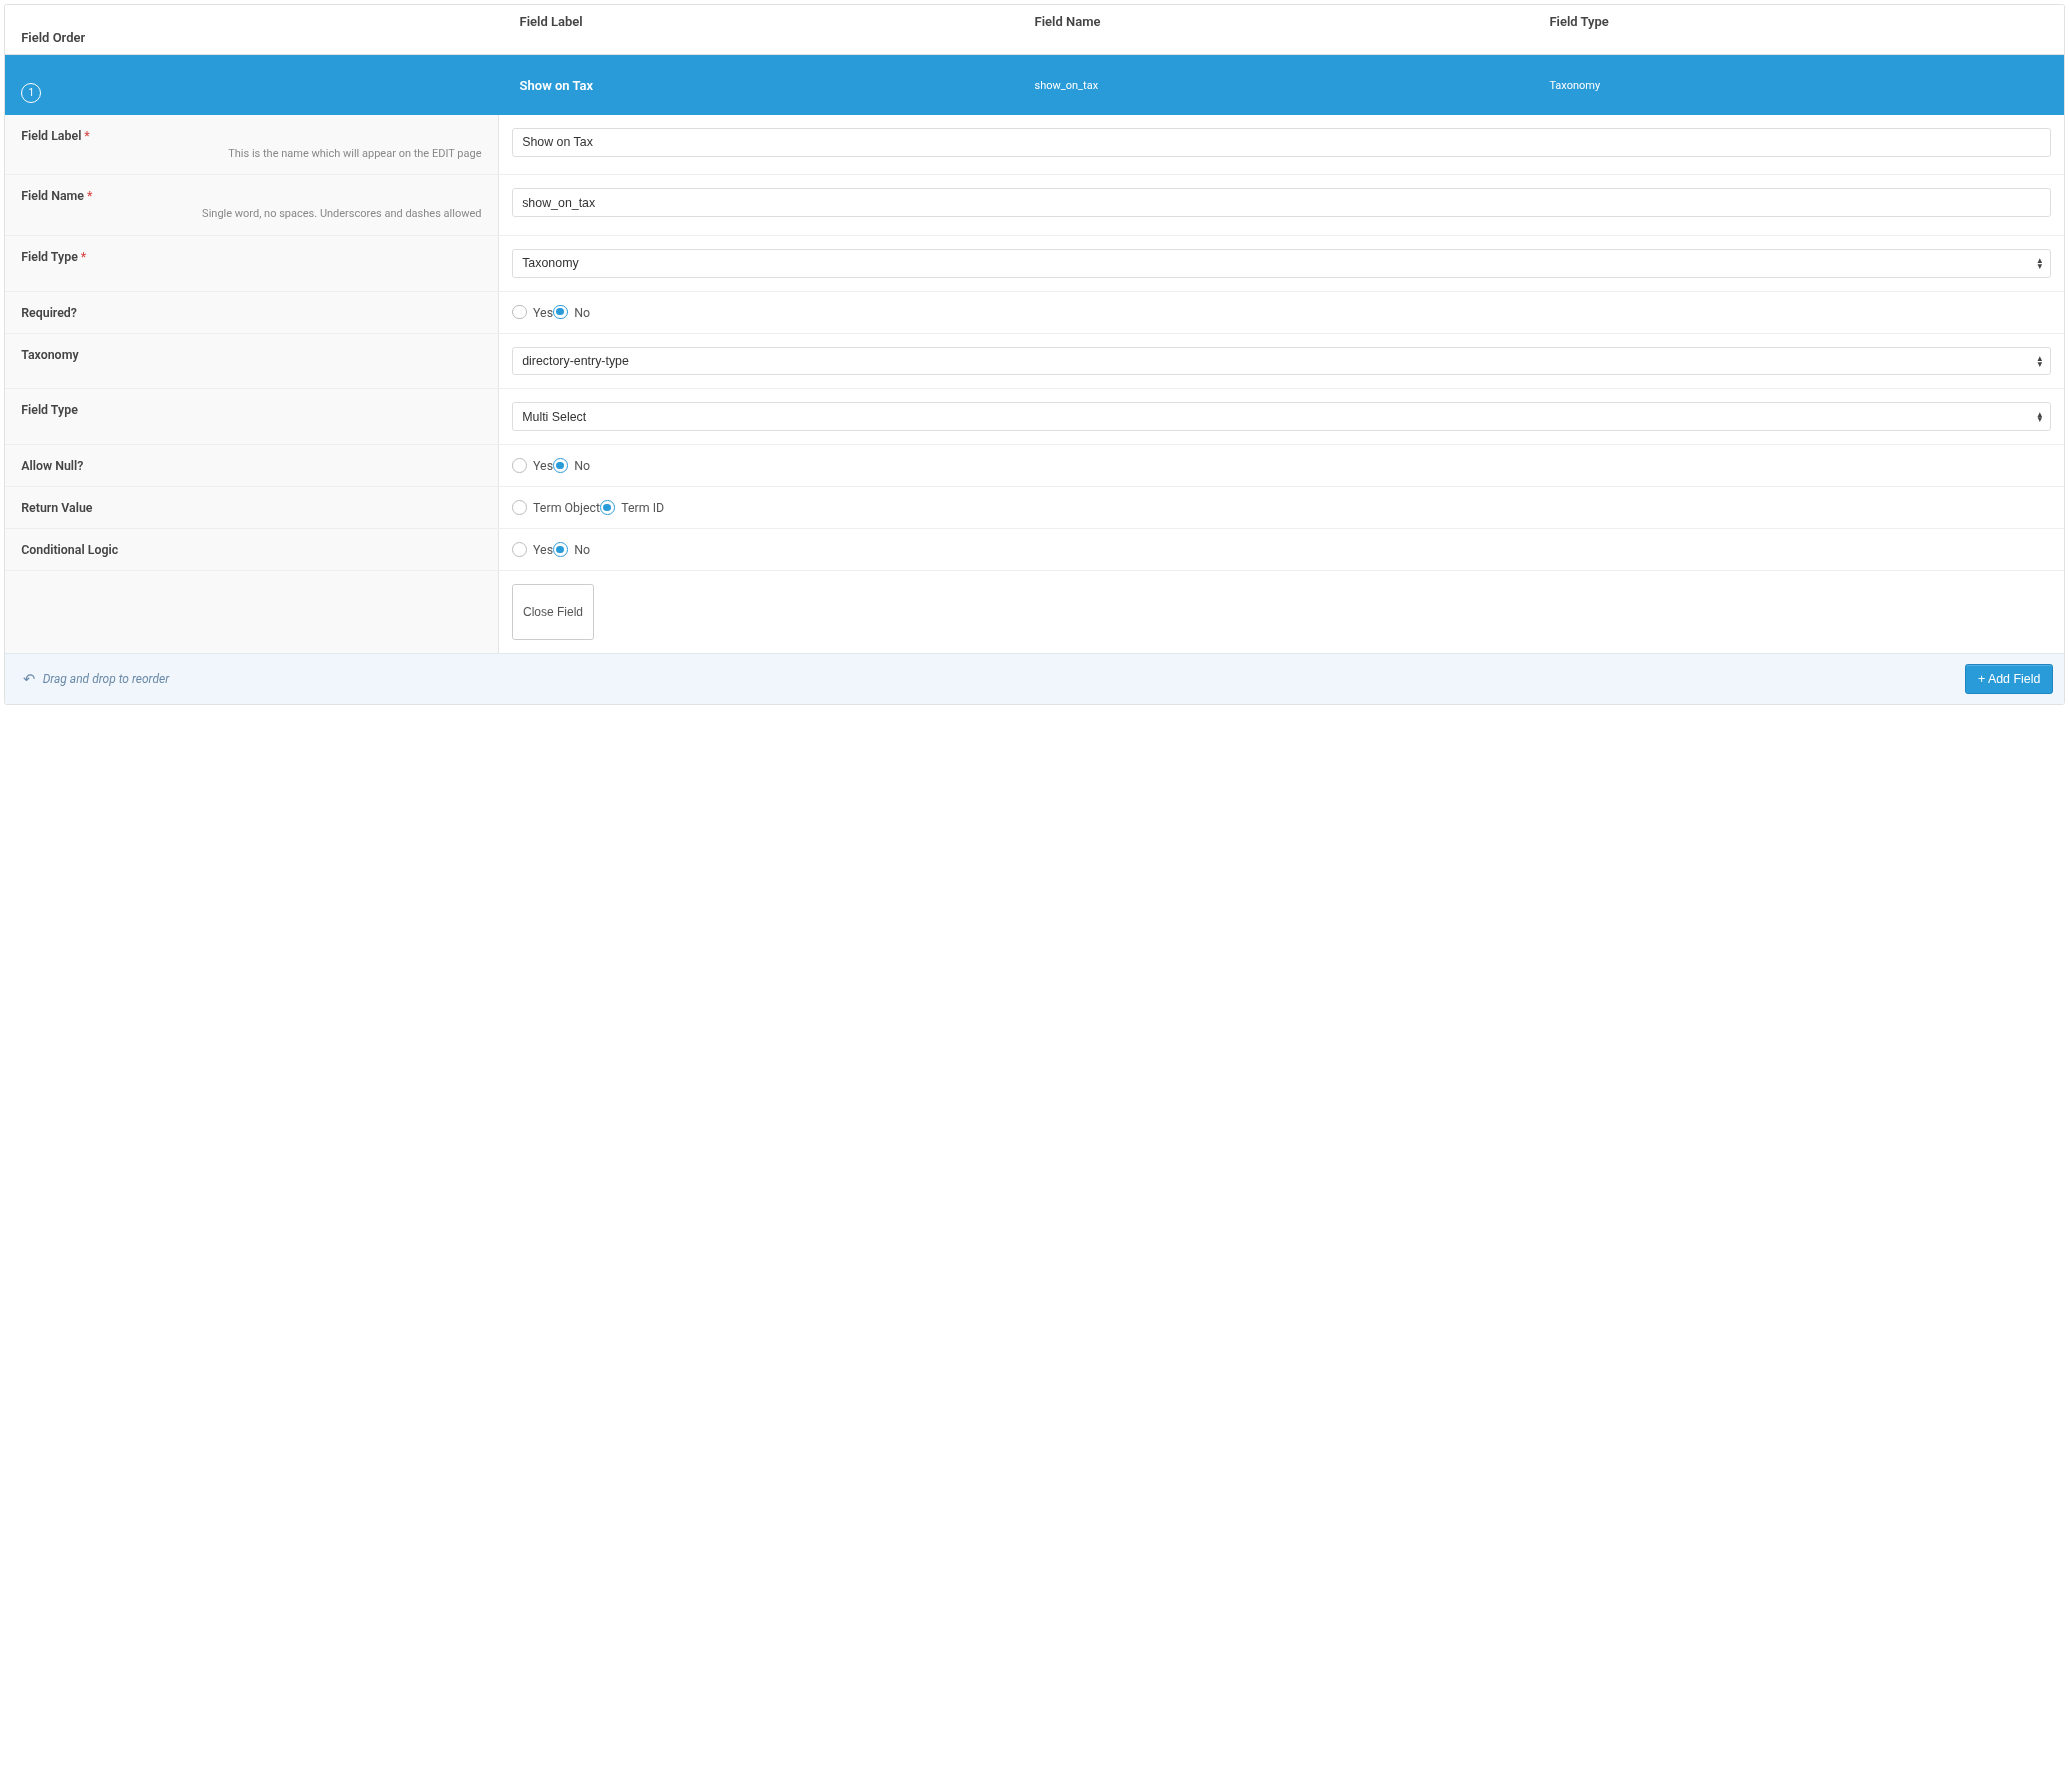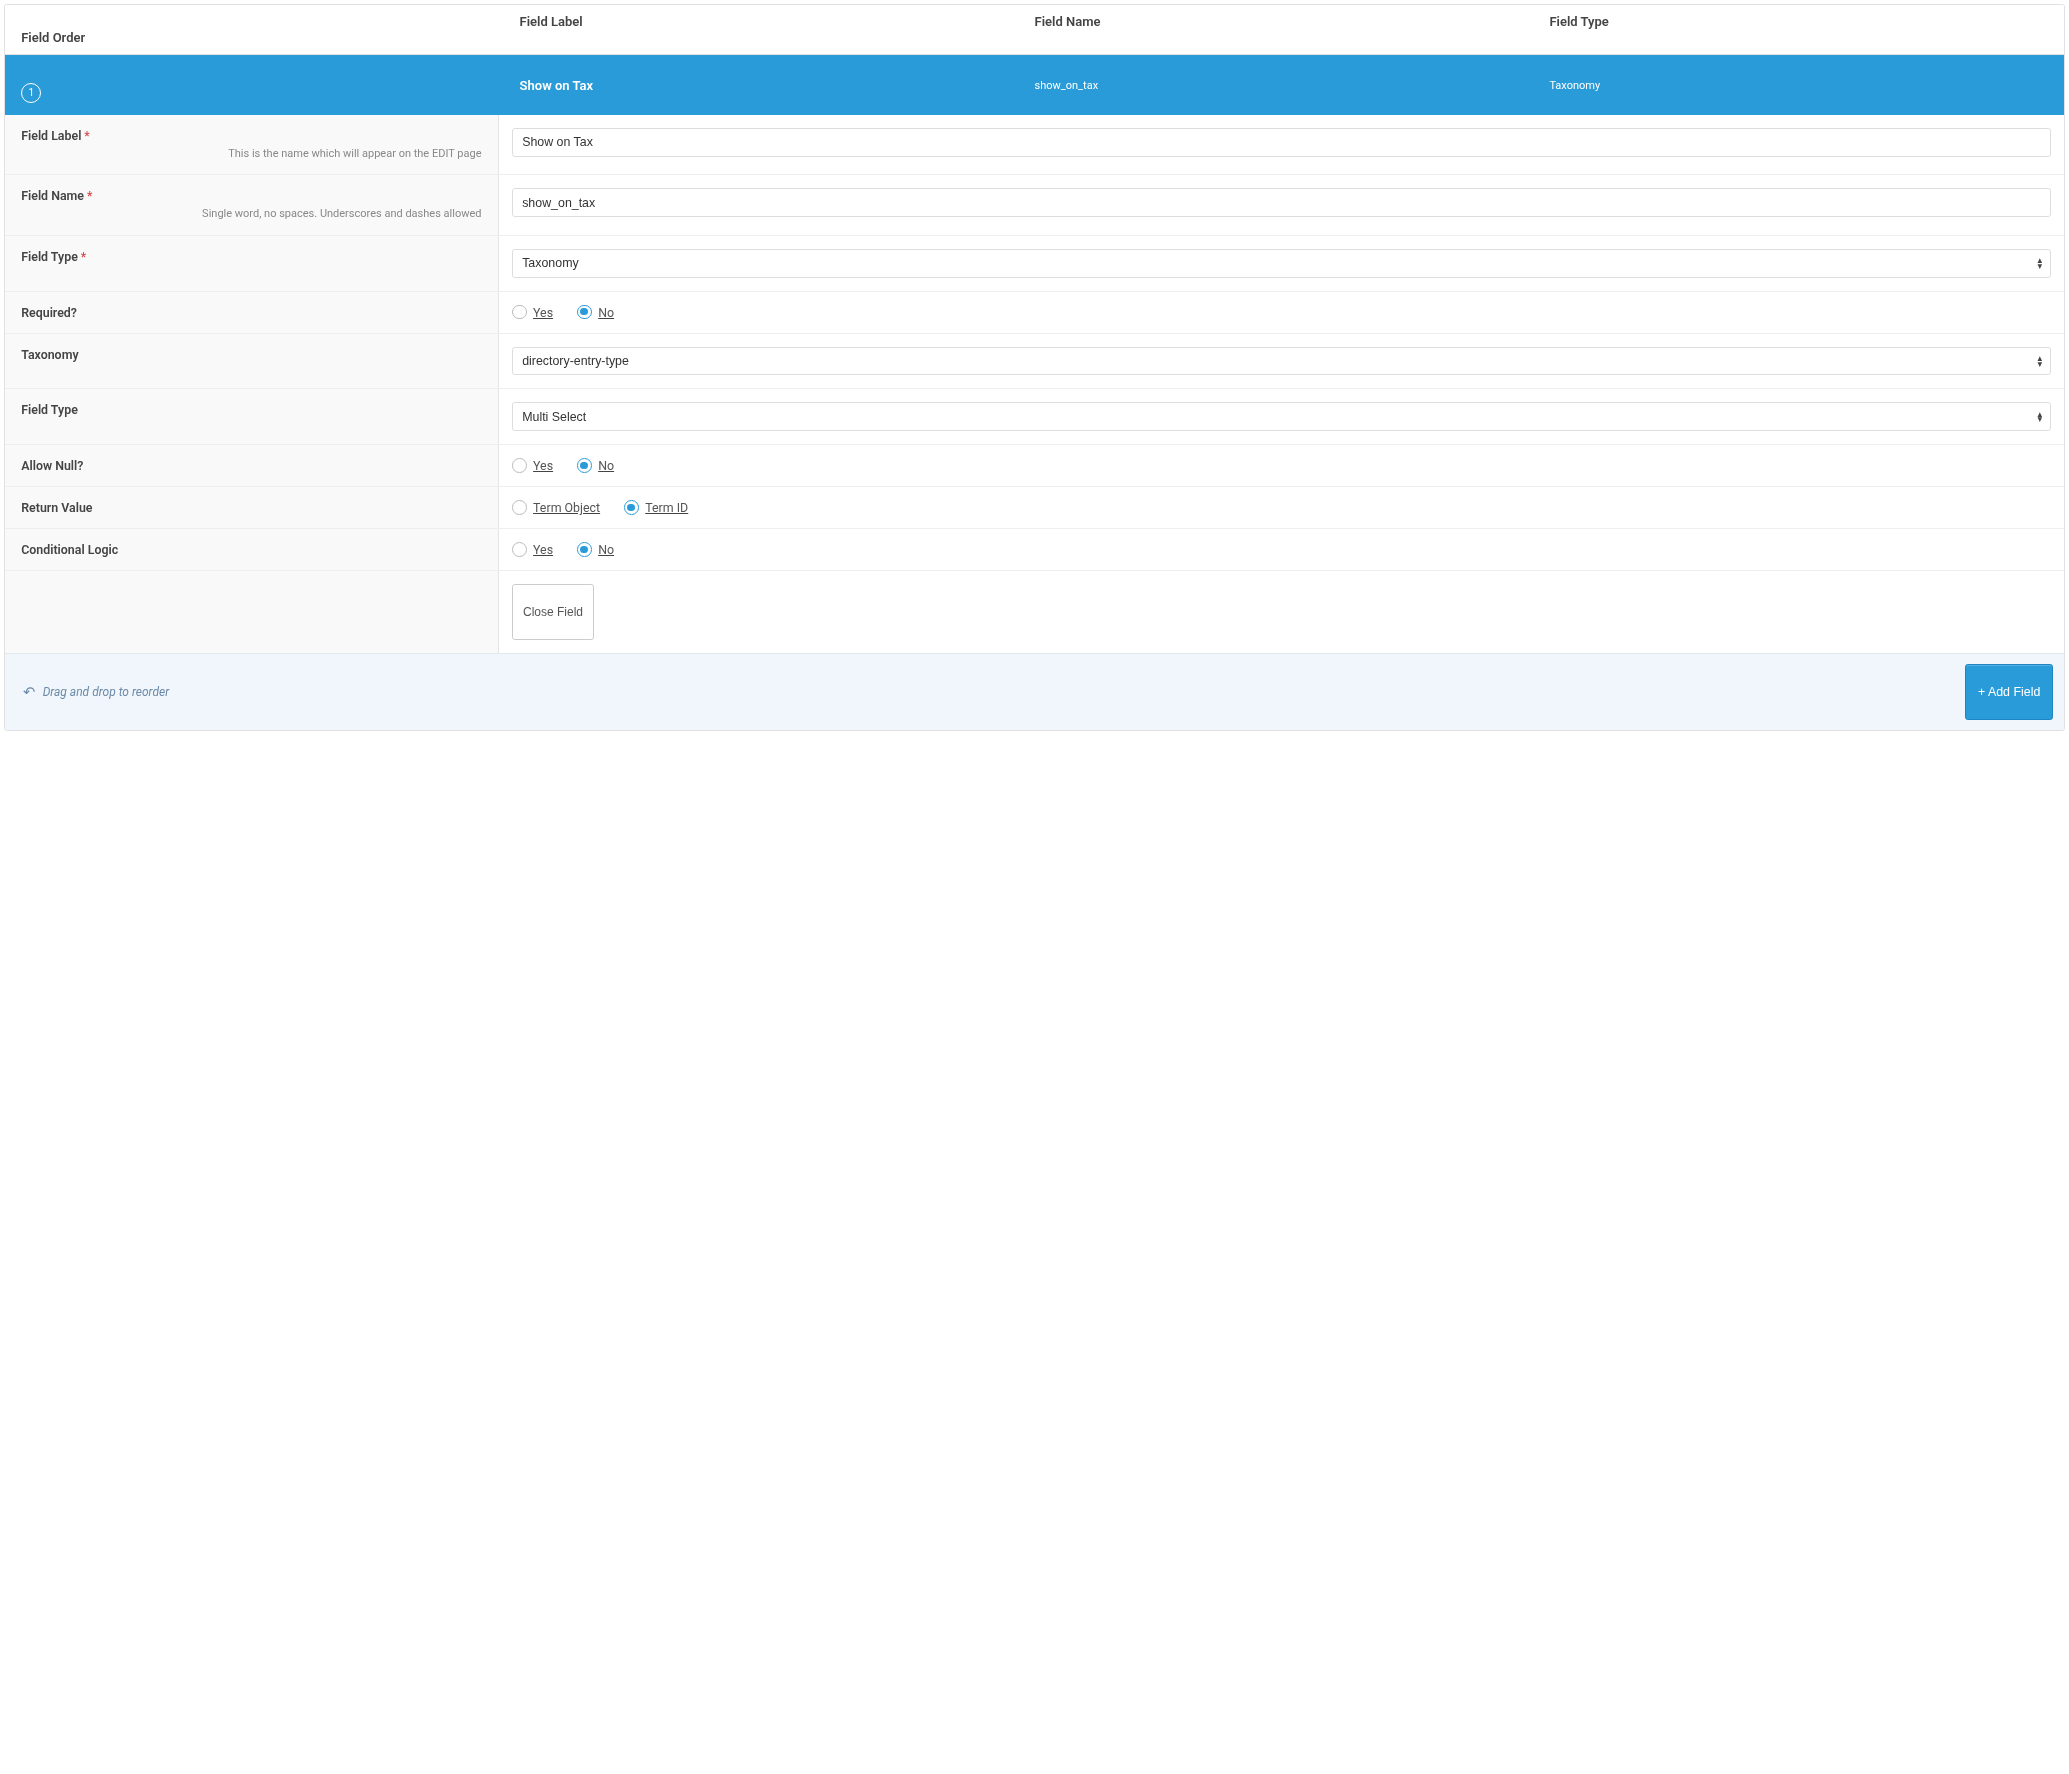--- a/index.html
+++ b/index.html
@@ -123,21 +123,21 @@
     position: absolute;
     right: 9.2px;
     top: 50%;
     transform: translateY(-50%);
     pointer-events: none;
     font-size: 9.2px;
     color: #444;
     line-height: 0.6;
   }
   
-  .radio-group { display: flex; gap: 24px; align-items: flex-start; text-decoration: underline; }
+  .radio-group { display: flex; align-items: flex-start; }
   .radio-item { display: flex; align-items: center; gap: 6.4px; font-size: 12.4px; color: #555; }
   .radio {
     width: 14.7px; height: 14.7px;
     border: 1.4px solid #bbb;
     border-radius: 50%;
     position: relative;
     display: inline-block;
   }
   .radio.checked { border-color: #2a9bd9; }
   .radio.checked::after {
@@ -180,21 +180,21 @@
     gap: 7.3px;
     color: #6b8aa9;
     font-style: italic;
     font-size: 12px;
   }
   .reorder-arrow { font-style: normal; font-size: 14.7px; color: #6b8aa9; }
   .add-field-btn {
     background: #2a9bd9;
     color: #fff;
     border: 0.9px solid #1d86c2;
-    padding: 20px 12px;
+    padding: 7px 12px;
     font-size: 12.4px;
     border-radius: 2.8px;
     cursor: pointer;
     box-shadow: inset 0 0.9px 0 rgba(255,255,255,0.2);
   }
 </style>
 </head>
 <body>
 
 <div class="wrap">

